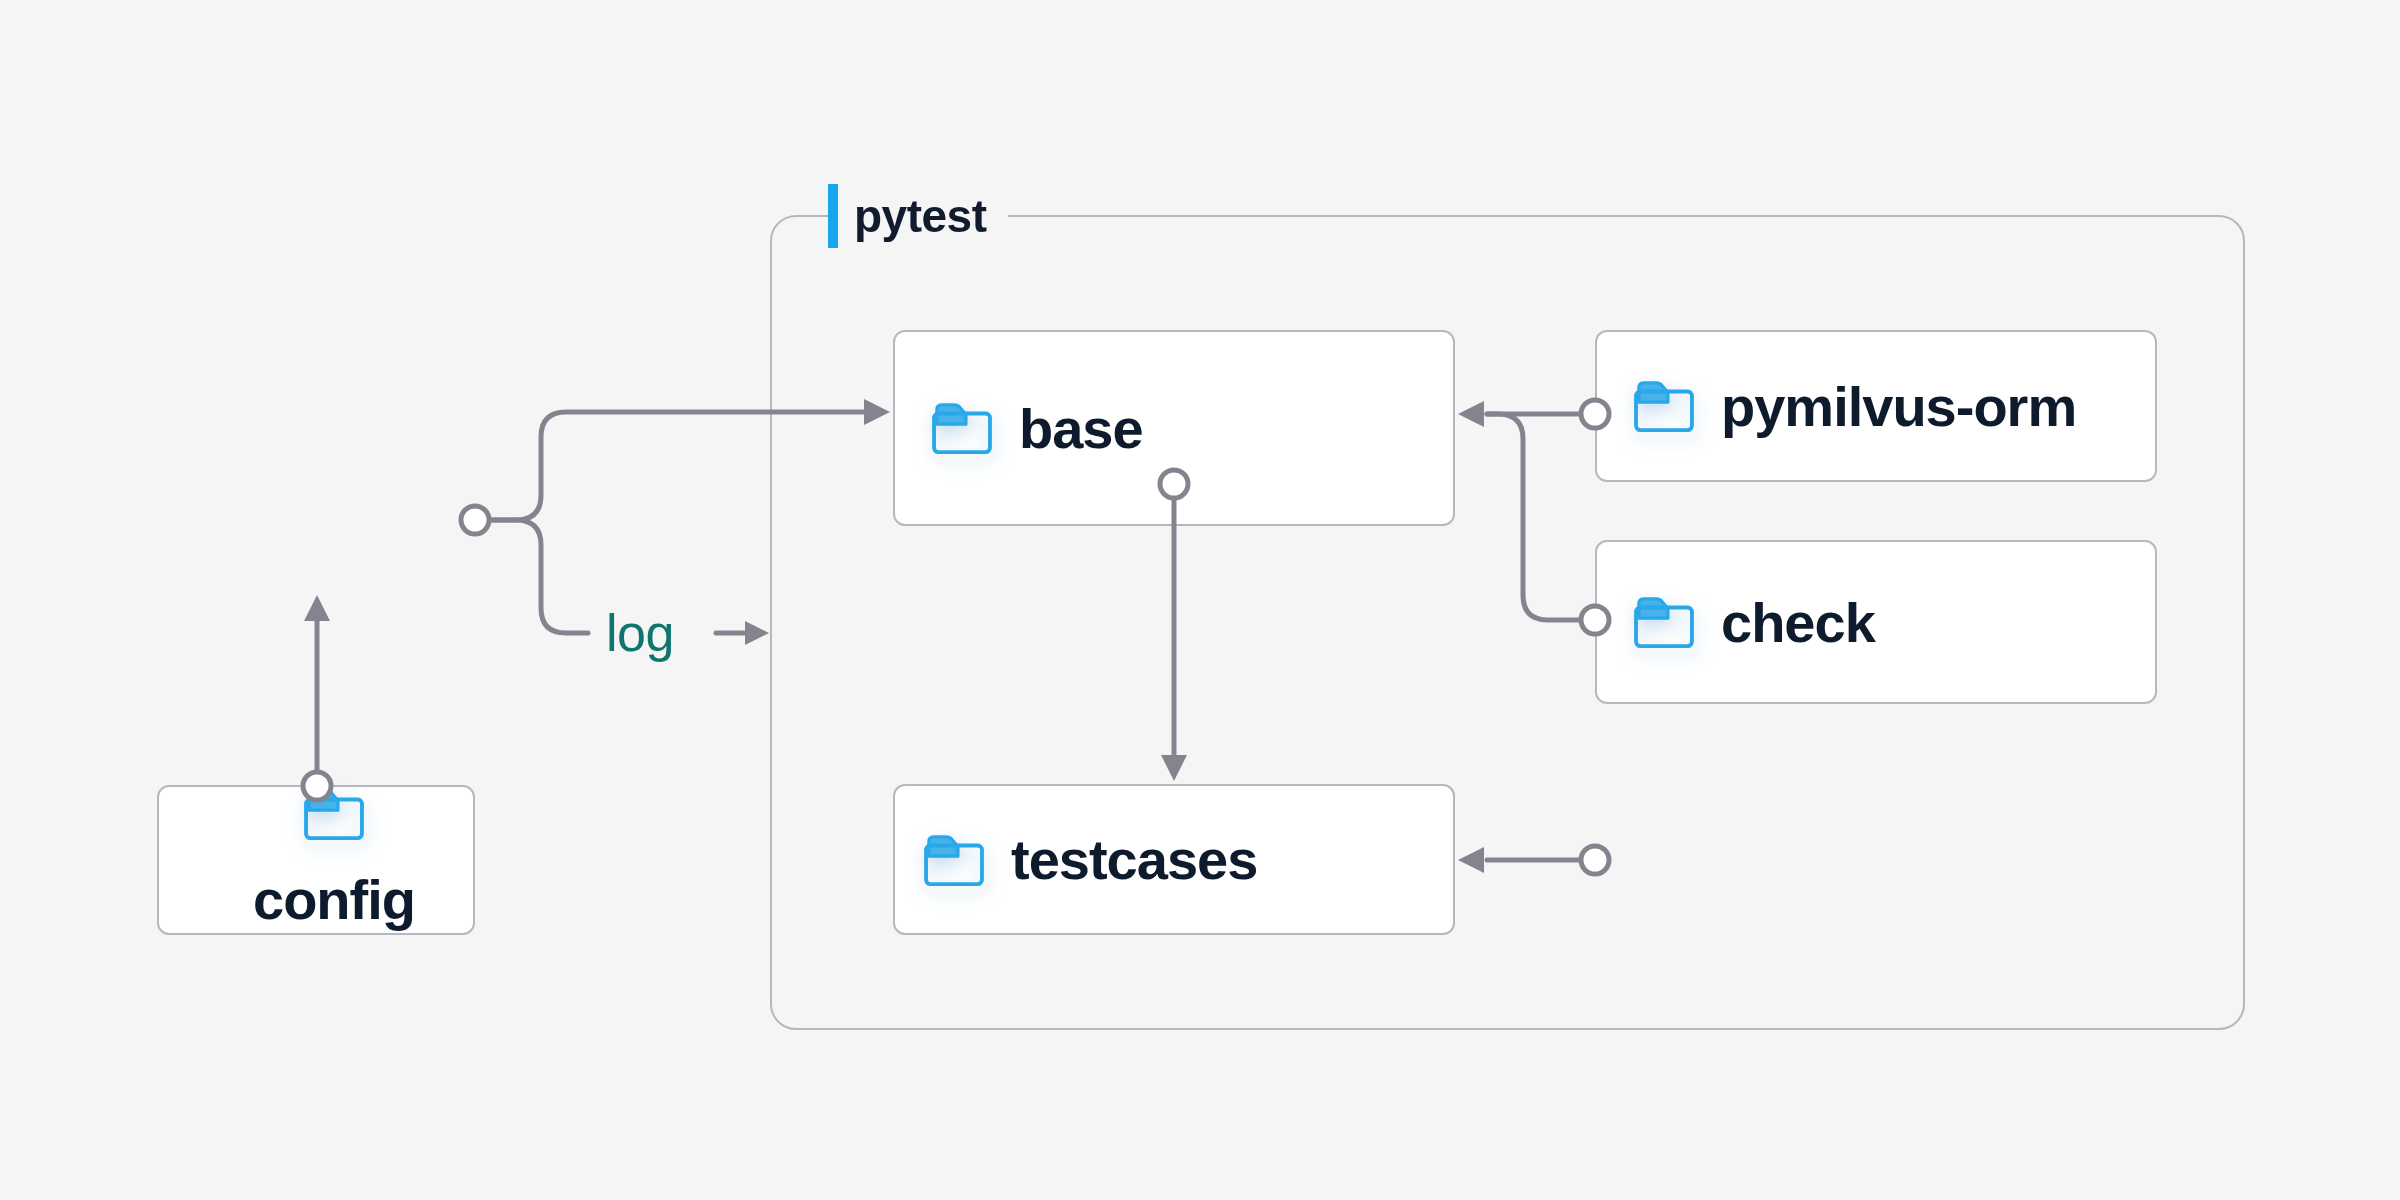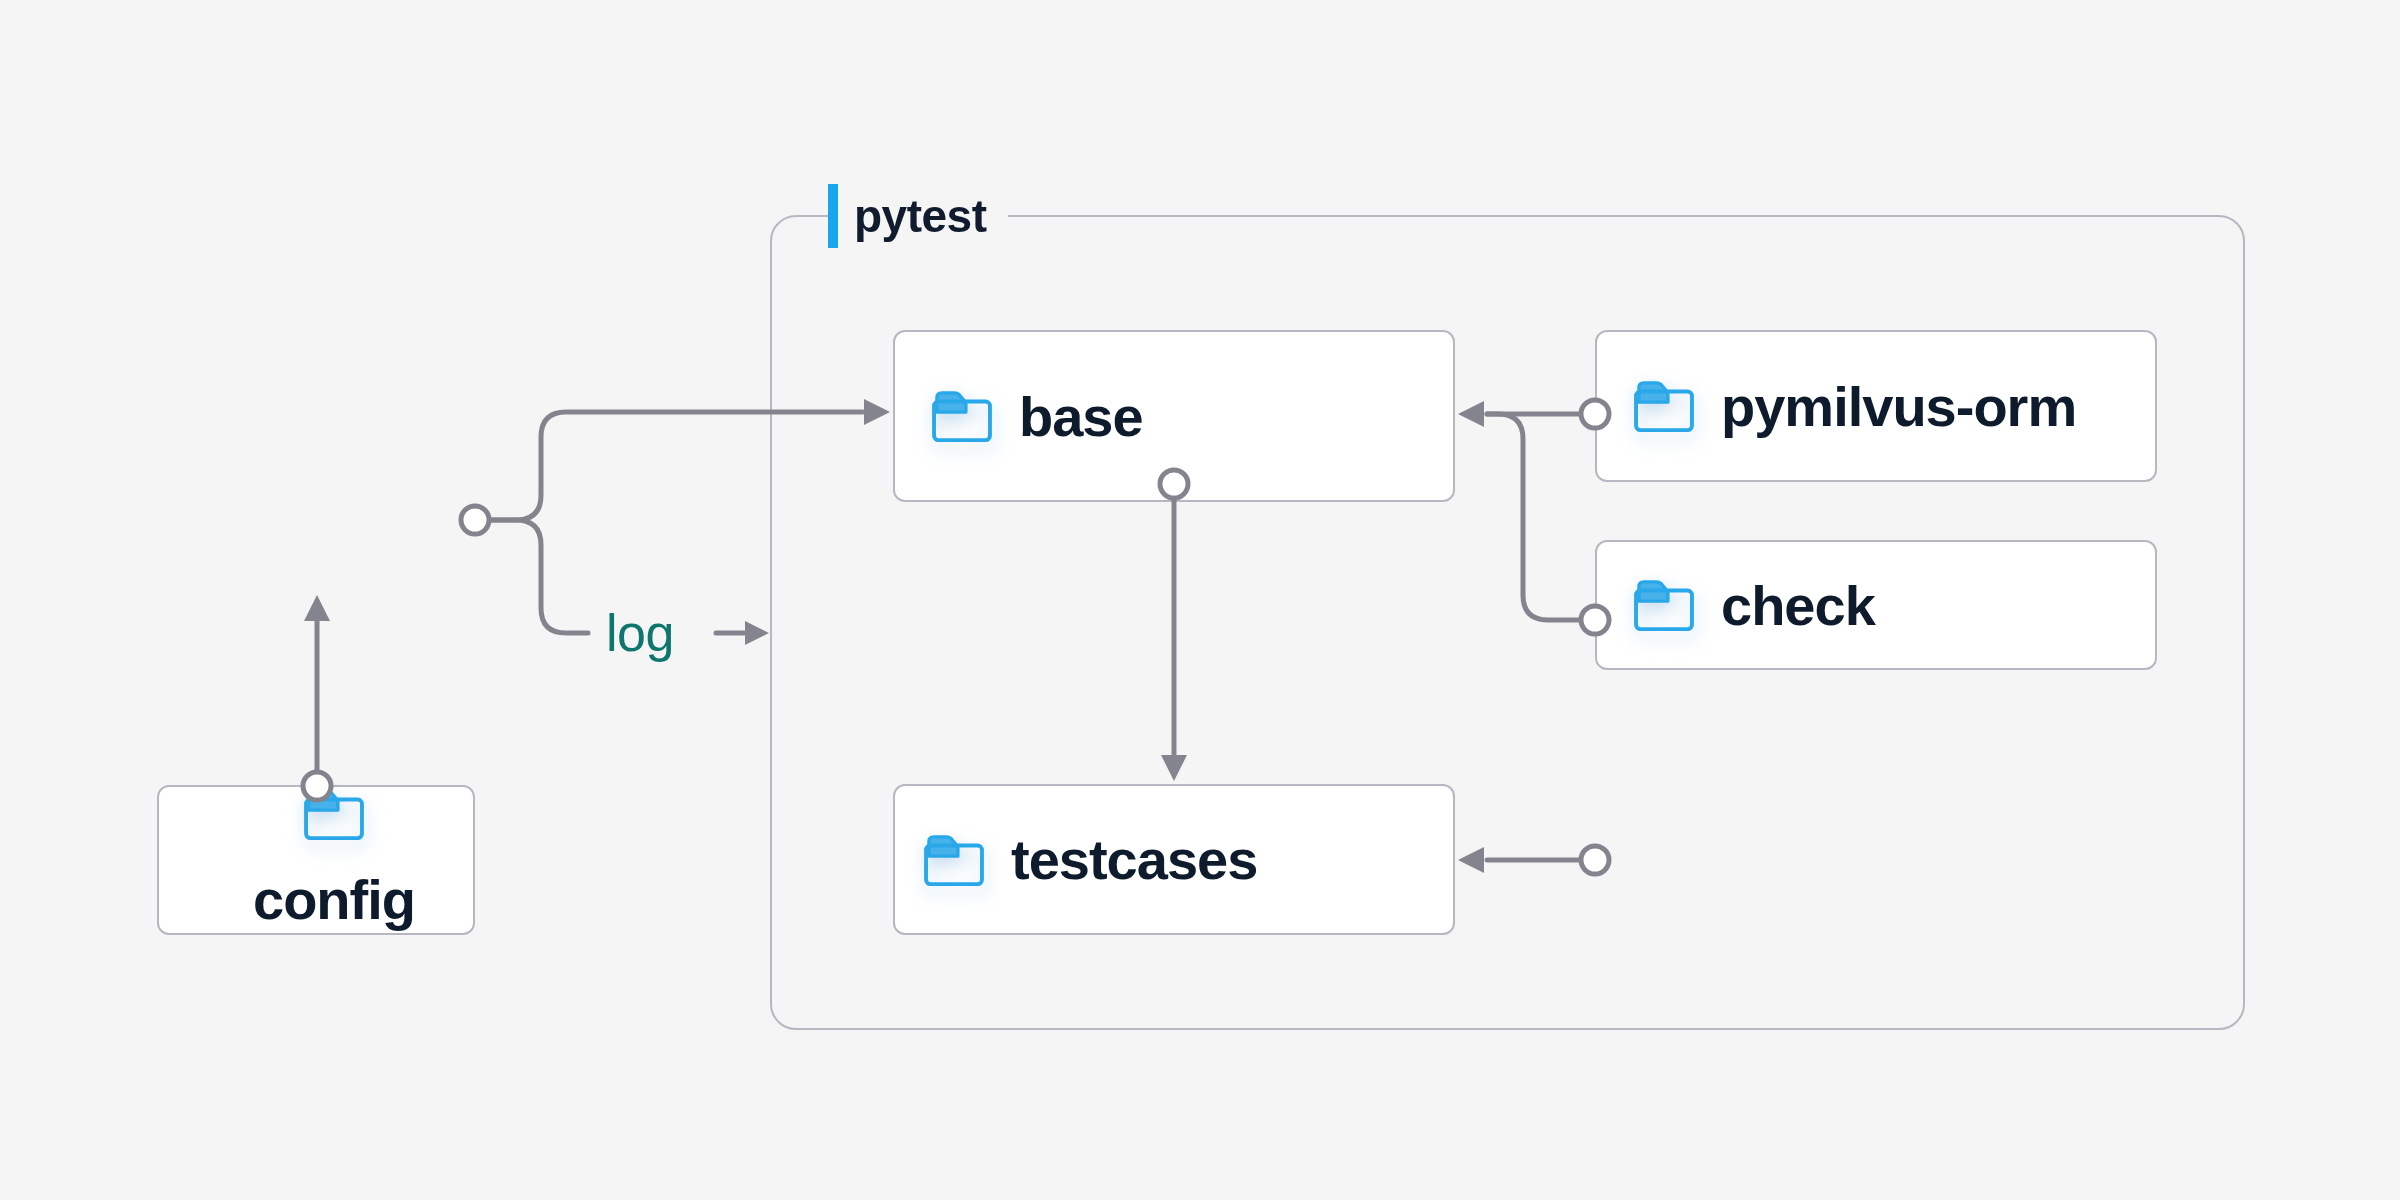--- a/index.html
+++ b/index.html
@@ -70,23 +70,23 @@
     white-space: nowrap;
   }
   .folder {
     width: 62px; height: 54px;
     flex: 0 0 auto;
     filter: drop-shadow(2px 7px 9px rgba(80, 150, 205, 0.35));
   }
 
   .node-utils     { left: 157px;  top: 443px; width: 318px; height: 150px; }
   .node-config    { left: 157px;  top: 785px; width: 318px; height: 150px; flex-direction: column; }
-  .node-base      { left: 893px;  top: 330px; width: 562px; height: 172px; }
+  .node-base      { left: 893px;  top: 330px; width: 562px; height: 196px; }
   .node-pymilvus  { left: 1595px; top: 330px; width: 562px; height: 152px; }
-  .node-check     { left: 1595px; top: 540px; width: 562px; height: 130px; }
+  .node-check     { left: 1595px; top: 540px; width: 562px; height: 164px; }
   .node-testcases { left: 893px;  top: 784px; width: 562px; height: 151px; padding-left: 28px; }
   .node-common    { left: 1595px; top: 784px; width: 562px; height: 151px; }
 
   
   .edges {
     position: absolute;
     left: 0; top: 0;
     width: 2400px; height: 1200px;
     z-index: 5;
     pointer-events: none;

